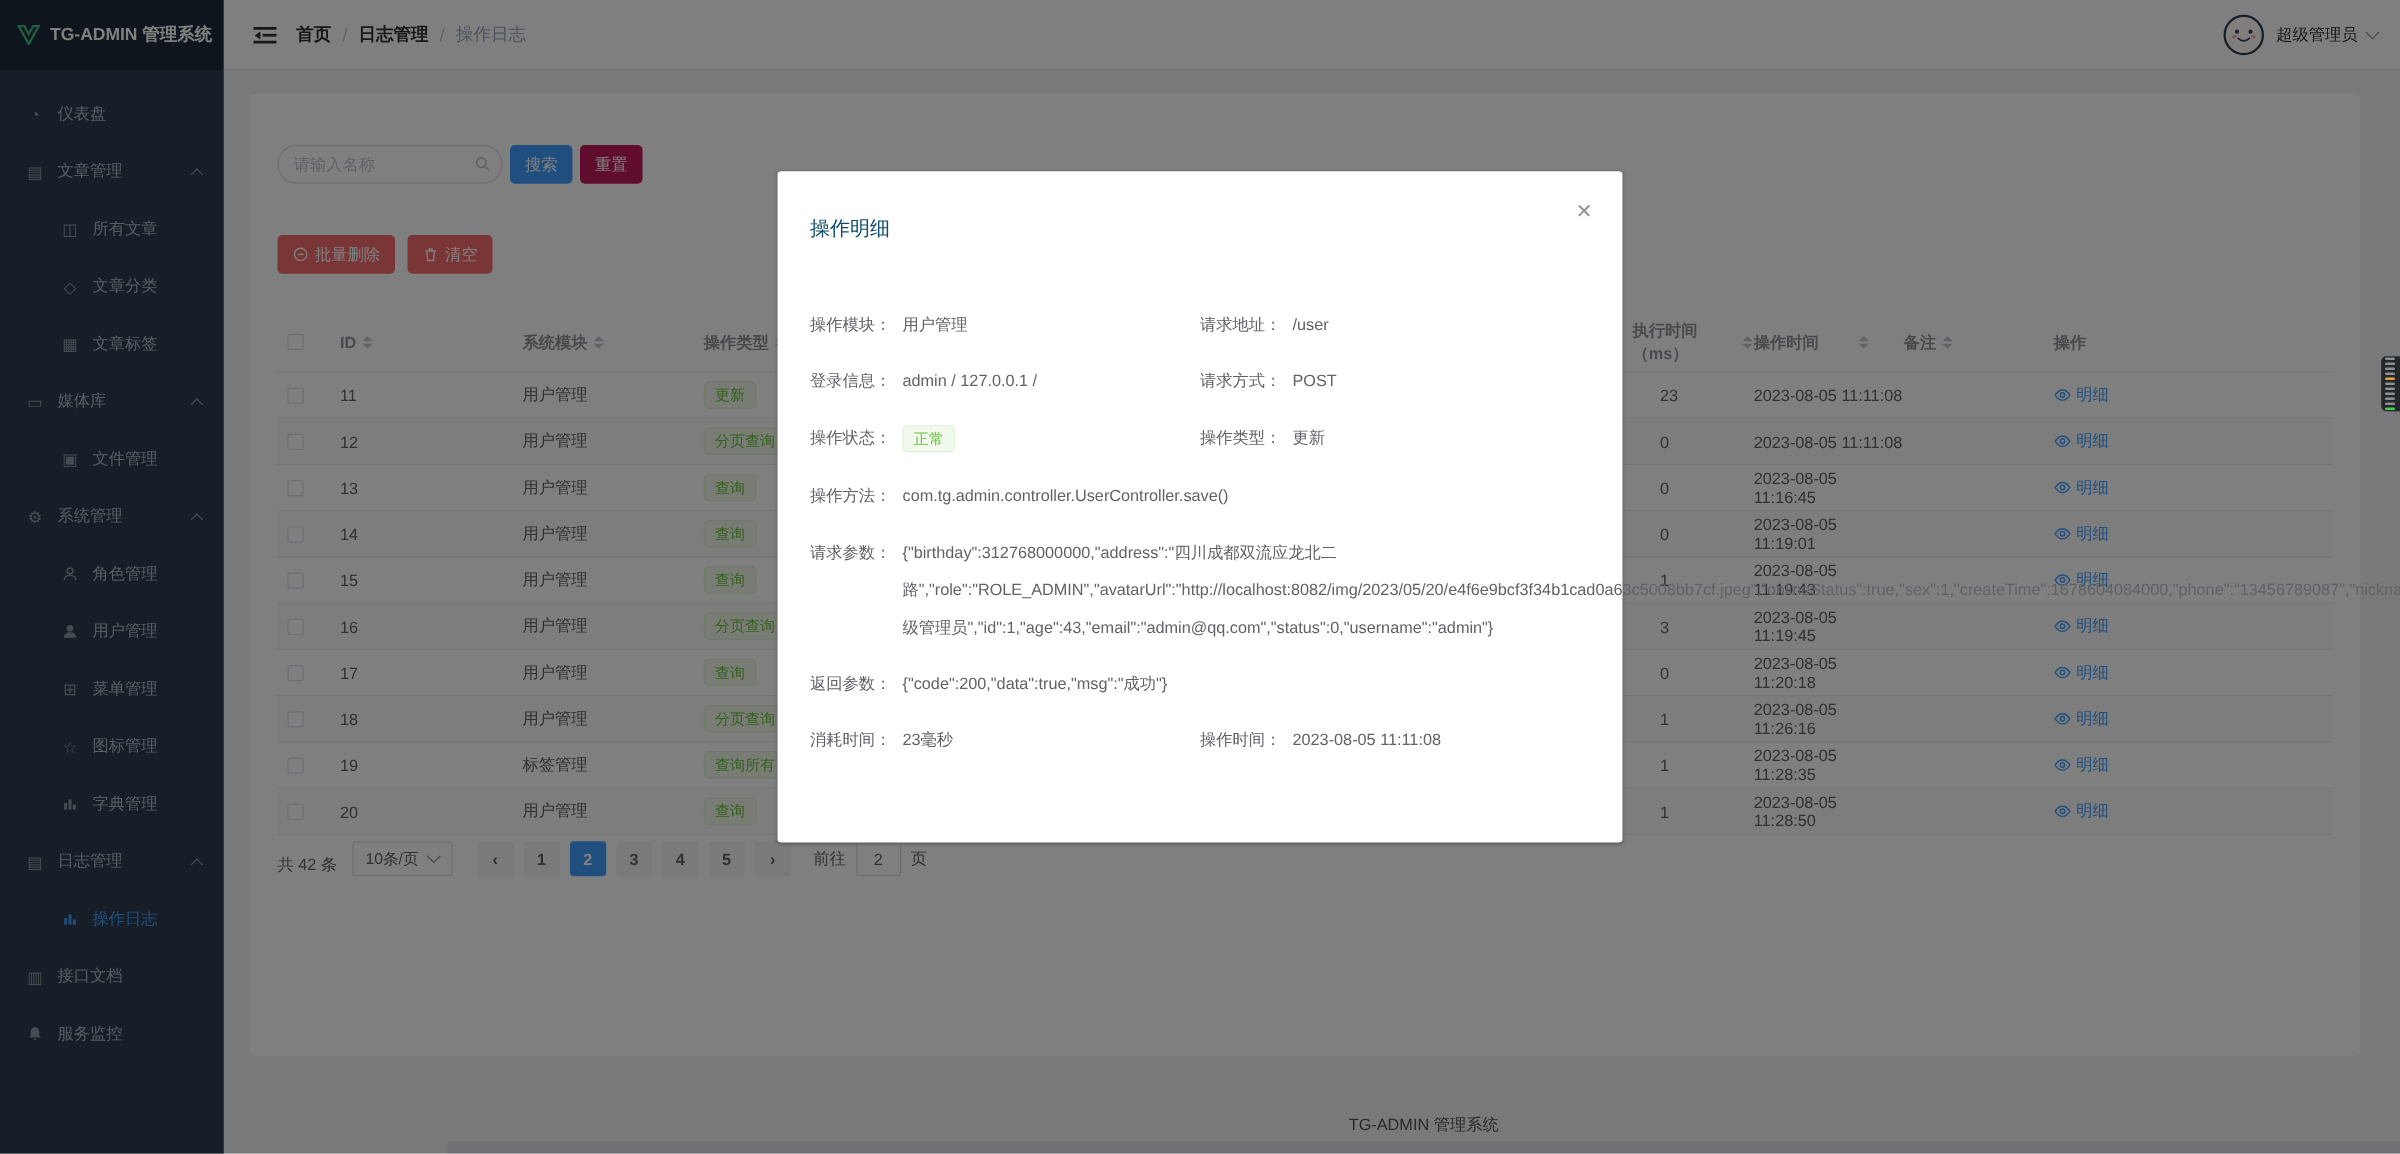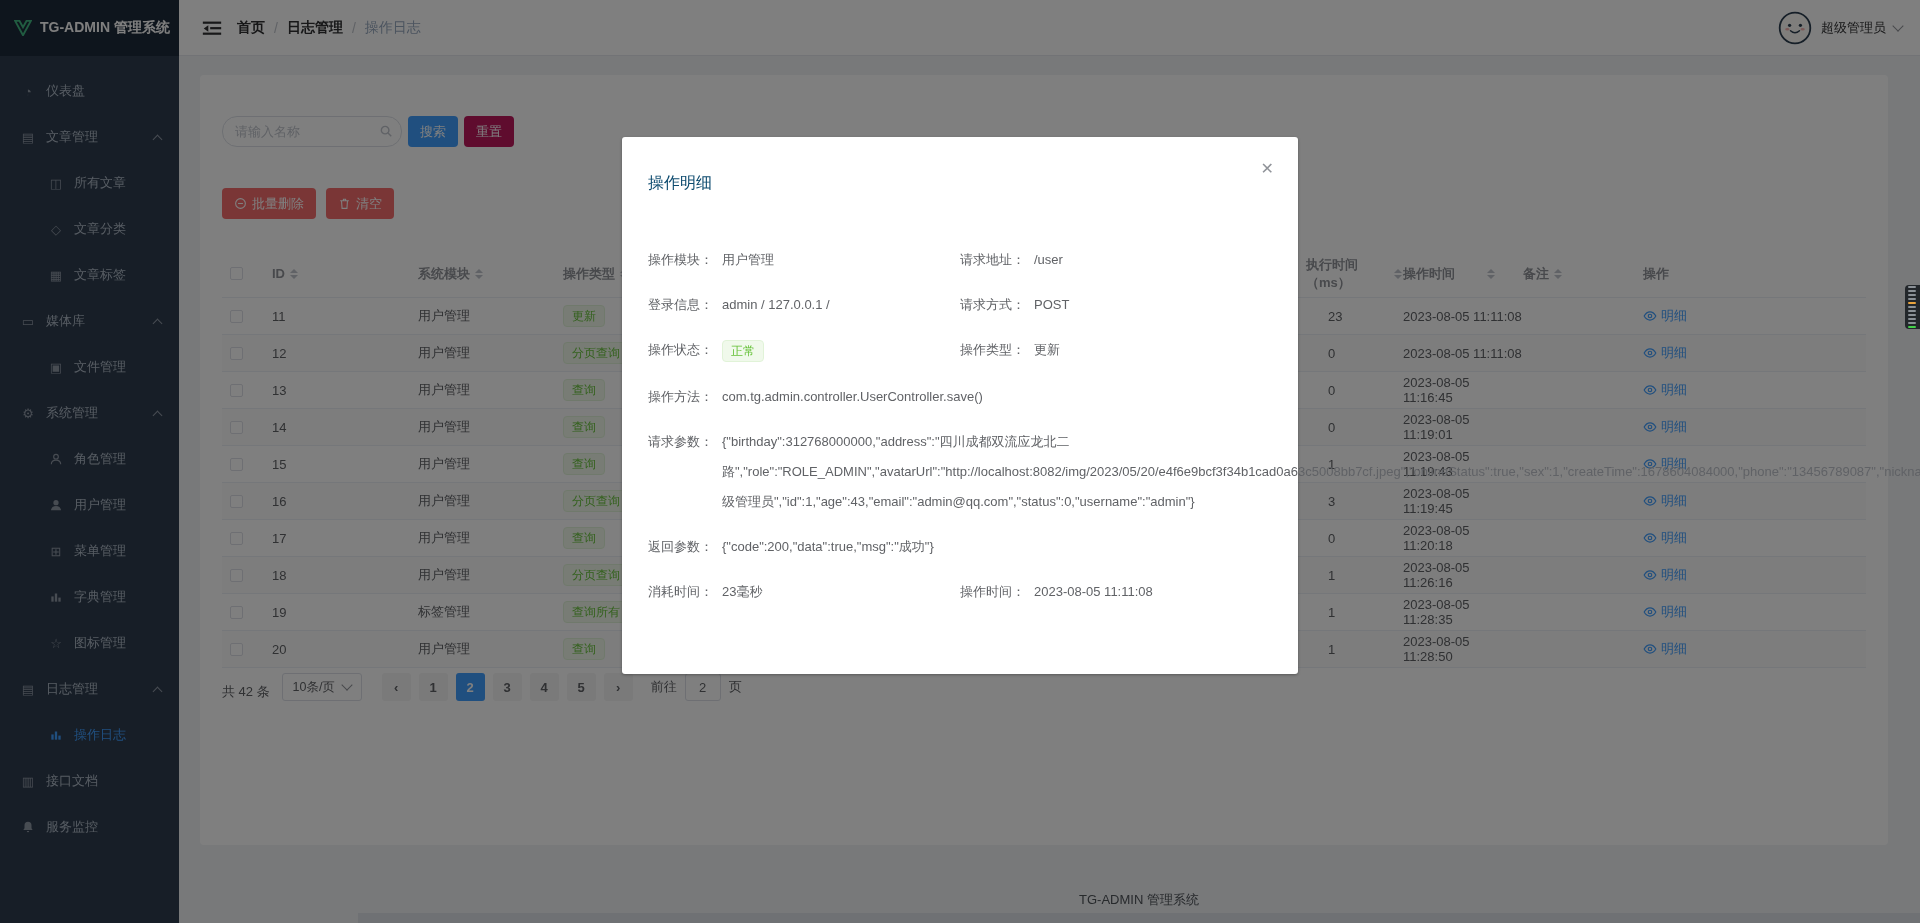--- a/index.html
+++ b/index.html
@@ -163,32 +163,32 @@
             <path d="M3.5 21c0-4.7 3.8-7.5 8.5-7.5s8.5 2.8 8.5 7.5z"></path>
           </svg>
         </span>
       <span>用户管理</span>
     </div>
     <div class="menu-item sub">
       <span class="mi-icon">⊞</span>
       <span>菜单管理</span>
     </div>
     <div class="menu-item sub">
+      <span class="mi-icon">☆</span>
+      <span>图标管理</span>
+    </div>
+    <div class="menu-item sub">
       <span class="mi-icon">
           <svg viewBox="0 0 24 24" fill="currentColor">
             <rect x="4" y="11" width="4" height="9"></rect>
             <rect x="10" y="6" width="4" height="14"></rect>
             <rect x="16" y="13" width="4" height="7"></rect>
           </svg>
         </span>
       <span>字典管理</span>
-    </div>
-    <div class="menu-item sub">
-      <span class="mi-icon">☆</span>
-      <span>图标管理</span>
     </div>
     <div class="menu-item">
       <span class="mi-icon">▤</span>
       <span>日志管理</span>
       <span class="chev"></span>
     </div>
     <div class="menu-item sub active">
       <span class="mi-icon">
           <svg viewBox="0 0 24 24" fill="currentColor">
             <rect x="4" y="11" width="4" height="9"></rect>

